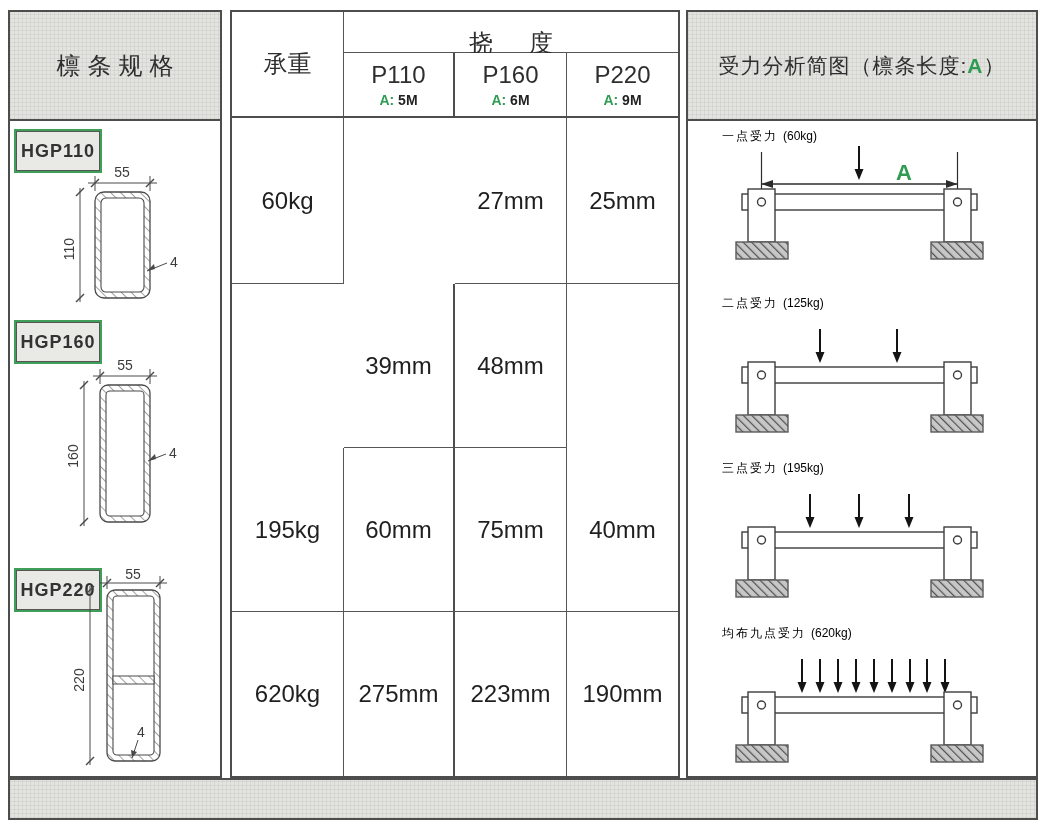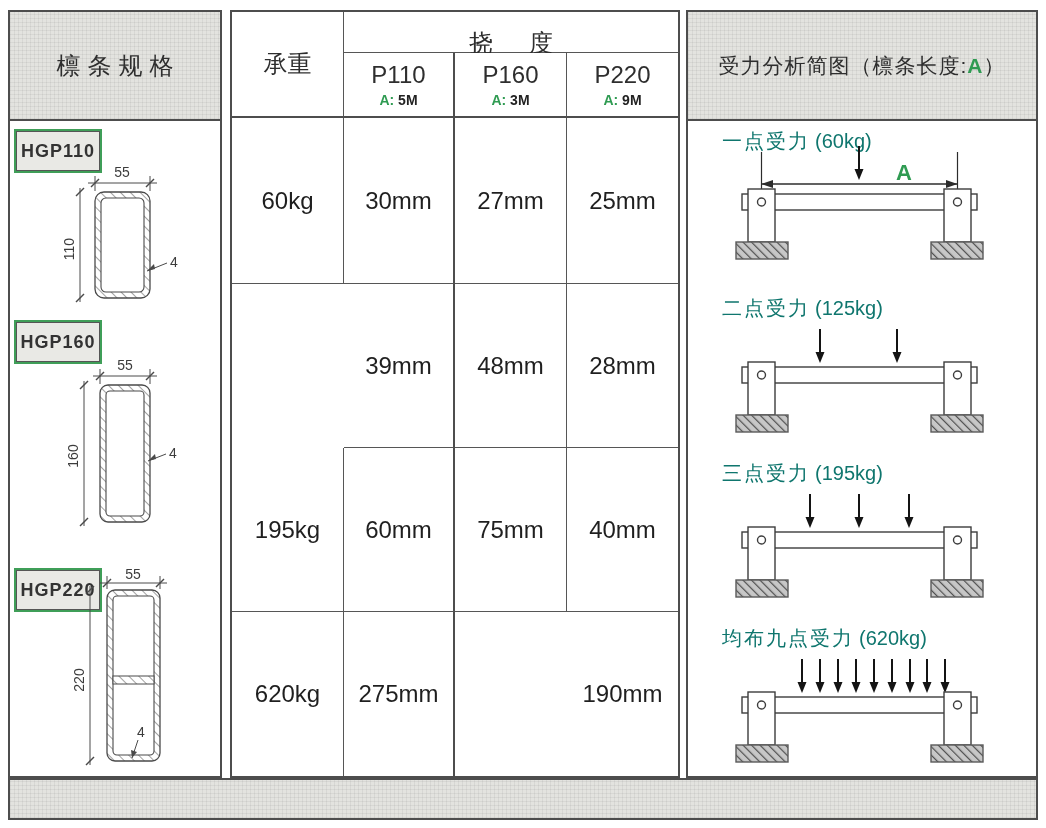--- a/index.html
+++ b/index.html
@@ -47,21 +47,21 @@
   .defl-hdr .sp { letter-spacing:36px; margin-right:-36px;margin-top:22px; }
   .p-hdr { font-size:21px; color:#2e2e2e; gap:3px; }
   .p-hdr .a-line { font-size:14px; font-weight:bold; color:#222; }
   .p-hdr .a-line .a { color:#2f9b52; }
 
   
   #right-panel { left:686px; width:352px; }
   #right-panel .panel-header { font-size:21px; letter-spacing:1px; }
   .accent { color:#2f9b52; font-weight:bold; }
   .diagram { position:absolute; left:0; width:348px; height:165px; }
-  .d-label { position:absolute; left:34px; top:10px; font-size:20px; color:#0f766e; letter-spacing:2px; }
+  .d-label { position:absolute; left:34px; top:10px; font-size:12px; color:#000000; letter-spacing:2px; }
   .d-label .kg { letter-spacing:0; margin-left:5px; }
   .beam-svg { position:absolute; left:40px; }
 
   
   .bottom-band { position:absolute; left:8px; top:778px; width:1030px; height:42px;
     border:2px solid #4d4d4d; }
 
   svg text { font-family:"Liberation Sans","DejaVu Sans",sans-serif; }
   .dim-text { font-size:14px; fill:#3c3c3c; }
 </style>
@@ -179,43 +179,42 @@
       </div>
       <div class="c hdr tex defl-hdr no-br">
         <span class="sp">挠度</span>
       </div>
       <div class="c hdr tex p-hdr thick-r thick-b" style="grid-area:2/2/3/3">
         <span>P110</span>
         <span class="a-line"><span class="a">A:</span> <span>5M</span></span>
       </div>
       <div class="c hdr tex p-hdr thick-b" style="grid-area:2/3/3/4">
         <span>P160</span>
-        <span class="a-line"><span class="a">A:</span> <span>3M</span></span>
+        <span class="a-line"><span class="a">A:</span> <span>6M</span></span>
       </div>
       <div class="c hdr tex p-hdr no-br thick-b" style="grid-area:2/4/3/5">
         <span>P220</span>
         <span class="a-line"><span class="a">A:</span> <span>9M</span></span>
       </div>
 
       <div class="c val" style="grid-area:3/1">60kg</div>
-      <div class="c val thick-r" style="grid-area:3/2">30mm</div>
       <div class="c val" style="grid-area:3/3">27mm</div>
       <div class="c val no-br" style="grid-area:3/4">25mm</div>
 
       <div class="c val thick-r" style="grid-area:4/2">39mm</div>
       <div class="c val" style="grid-area:4/3">48mm</div>
-      <div class="c val no-br" style="grid-area:4/4">28mm</div>
 
       <div class="c val" style="grid-area:5/1">195kg</div>
       <div class="c val thick-r" style="grid-area:5/2">60mm</div>
       <div class="c val" style="grid-area:5/3">75mm</div>
       <div class="c val no-br" style="grid-area:5/4">40mm</div>
 
       <div class="c val no-bb" style="grid-area:6/1">620kg</div>
       <div class="c val thick-r no-bb" style="grid-area:6/2">275mm</div>
+      <div class="c val no-bb" style="grid-area:6/3">223mm</div>
       <div class="c val no-br no-bb" style="grid-area:6/4">190mm</div>
     </div>
   </div>
 
   <div id="right-panel" class="panel">
     <div class="panel-header tex">
       <span><span>受力分析简图（檩条长度:</span><span class="accent">A</span><span>）</span></span>
     </div>
 
     <div class="diagram" style="top:106px">

